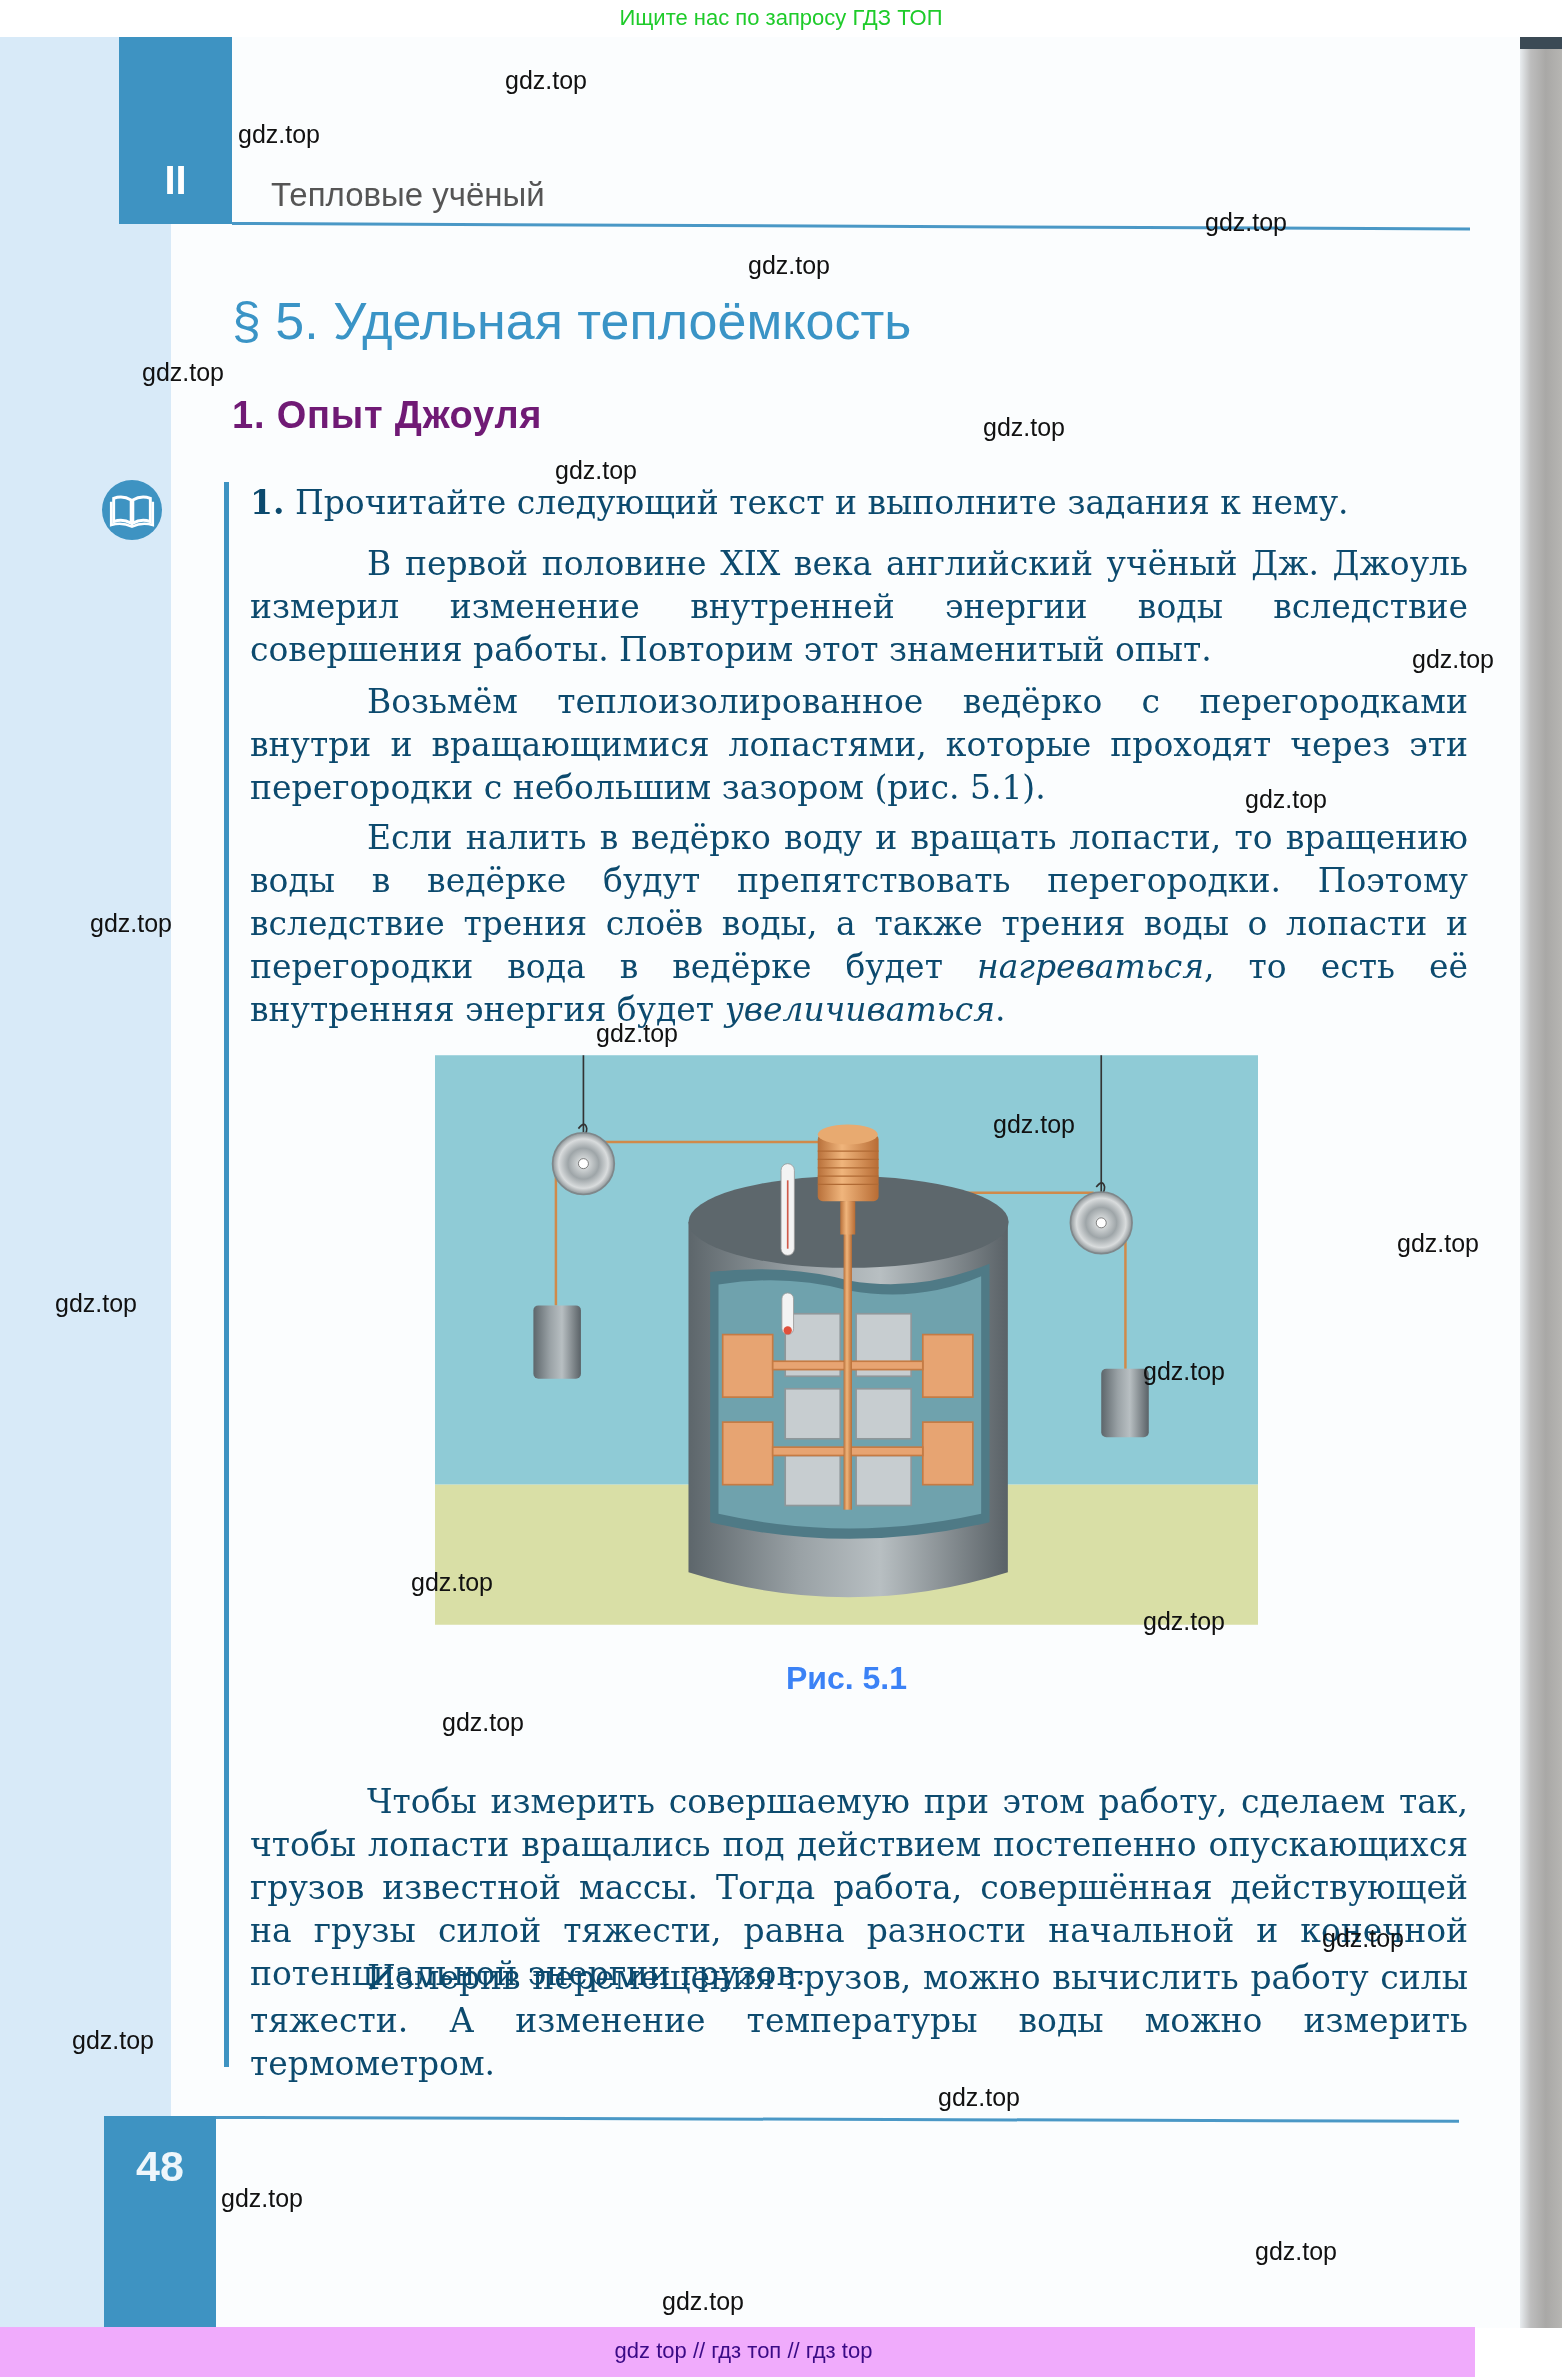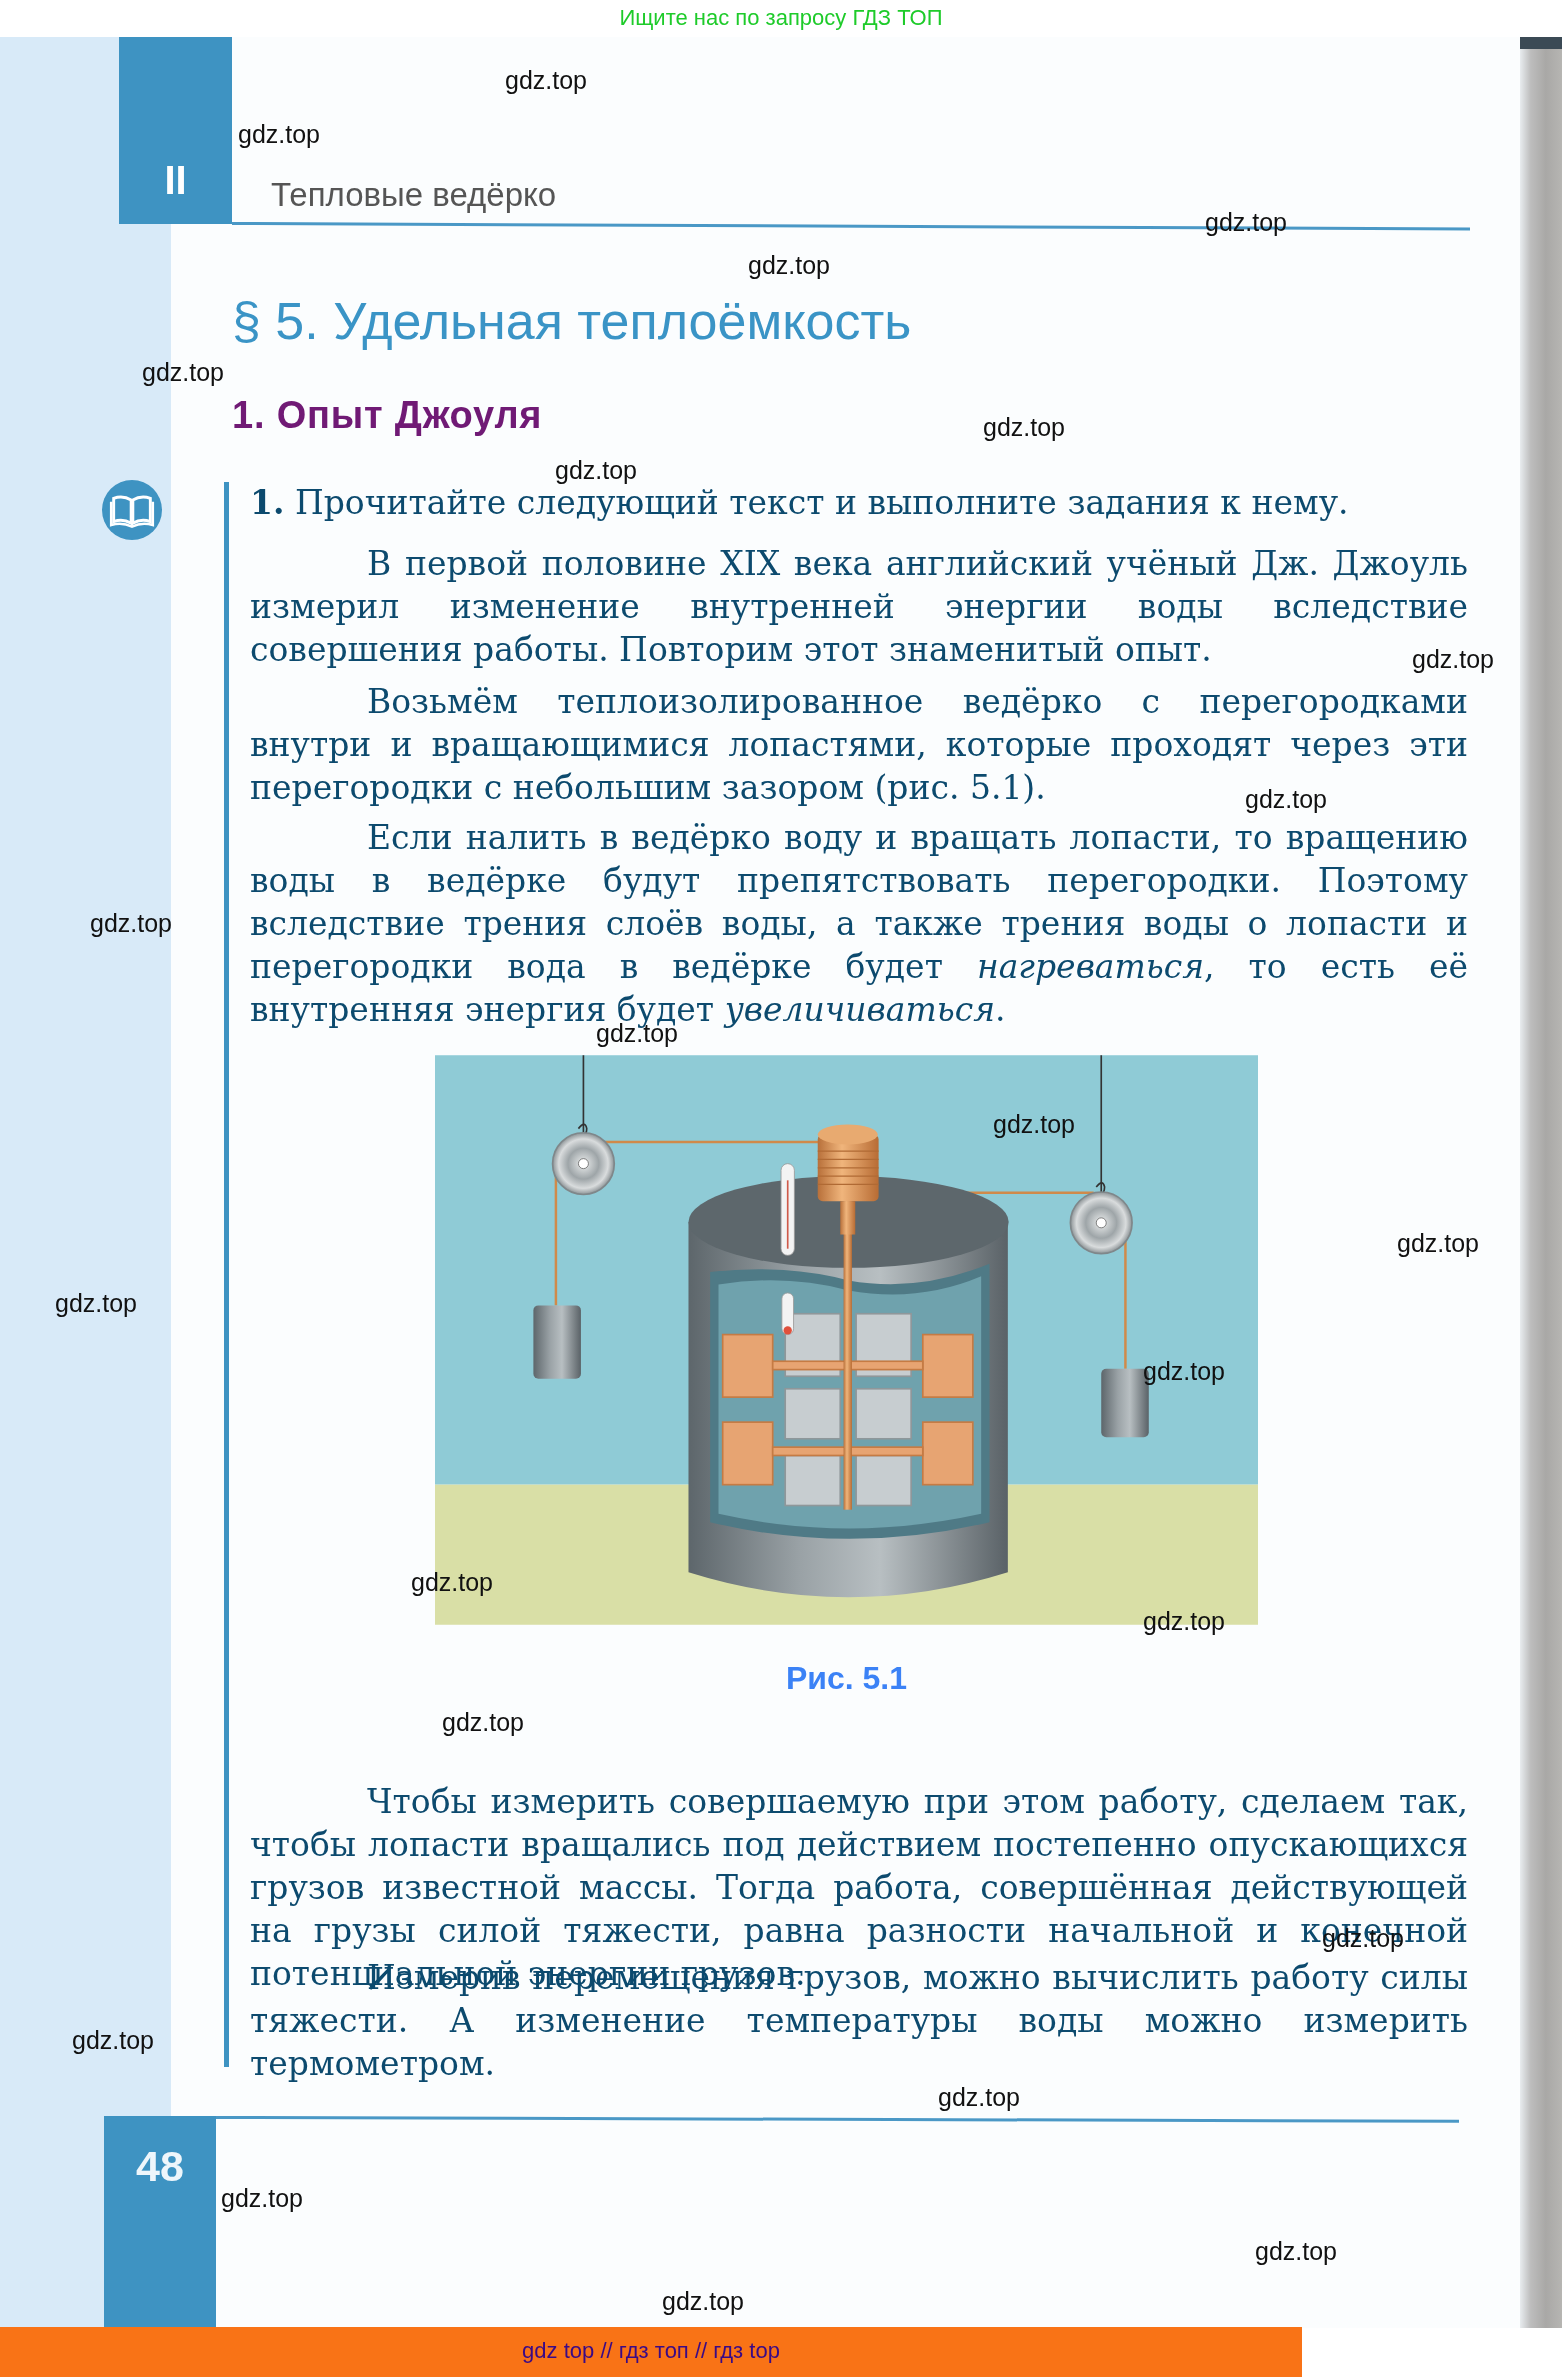--- a/index.html
+++ b/index.html
@@ -1,22 +1,22 @@
 <!DOCTYPE html>
 <html style="font-size:13.3px"><head>
 <meta charset="utf-8">
 <style>
   html, body { margin:0; padding:0; }
   body { width:1562px; height:2377px; position:relative; background:#ffffff; overflow:hidden;
          font-family:"DejaVu Serif", serif; }
   .abs { position:absolute; }
   .top-banner { left:0; top:0; width:1562px; height:37px; background:#fff; text-align:center;
                 font-family:"Liberation Sans", sans-serif; font-size:22px; line-height:35px; color:#1ecb2a; }
-  .bottom-banner { left:0; top:2327px; width:1302px; height:50px; background:#f97316; text-align:center;
-                   font-family:"Liberation Sans", sans-serif; font-size:22px; line-height:47px; color:#3a0a86; }
+  .bottom-banner { left:0; top:2327px; width:1463px; height:50px; background:#f0abfc; text-align:center;
+                   font-family:"Liberation Sans", sans-serif; font-size:22px; line-height:47px; color:#3a0a86;padding-left:12px; }
   .page { left:0; top:37px; width:1522px; height:2291px; background:#fbfdfe; }
   .margin-band { left:0; top:37px; width:171px; height:2291px; background:#d8eaf8; }
   .gutter { left:1520px; top:37px; width:43px; height:2291px;
             background:linear-gradient(90deg,#e8ecef 0%,#bdbdbd 25%,#a9a8a6 60%,#b7b6b3 100%); }
   .gutter-top { left:1520px; top:37px; width:43px; height:11.7px; background:#3b4a55; }
   .chapter-tab { left:119px; top:37px; width:113px; height:187px; background:#3e93c2; }
   .chapter-num { left:119px; top:155px; width:113px; text-align:center; color:#fff;
                  font-family:"Liberation Sans", sans-serif; font-weight:bold; font-size:40px; line-height:50px; }
   .chapter-title { left:271px; top:171px; font-family:"Liberation Sans", sans-serif; font-size:33px;
                    color:#555; line-height:47px; }
@@ -46,21 +46,21 @@
 
 <div class="abs page"></div>
 <div class="abs margin-band"></div>
 <div class="abs gutter"></div>
 <div class="abs gutter-top"></div>
 
 <div class="abs top-banner">Ищите нас по запросу ГДЗ ТОП</div>
 
 <div class="abs chapter-tab"></div>
 <div class="abs chapter-num">II</div>
-<div class="abs chapter-title">Тепловые ведёрко</div>
+<div class="abs chapter-title">Тепловые учёный</div>
 <div class="abs header-rule"></div>
 
 <div class="abs section-title">§ 5. Удельная теплоёмкость</div>
 <div class="abs sub-title">1.  Опыт  Джоуля</div>
 
 <div class="abs book-icon">
   <svg width="60" height="60" viewBox="0 0 72 72">
     <path d="M14 22 L14 50 Q25 46 35 52 L35 24 Q25 18 14 22 Z" fill="none" stroke="#fff" stroke-width="3.5"></path>
     <path d="M58 22 L58 50 Q47 46 37 52 L37 24 Q47 18 58 22 Z" fill="none" stroke="#fff" stroke-width="3.5"></path>
     <path d="M11 26 L11 54 Q24 50 36 56 Q48 50 61 54 L61 26" fill="none" stroke="#fff" stroke-width="3"></path>

